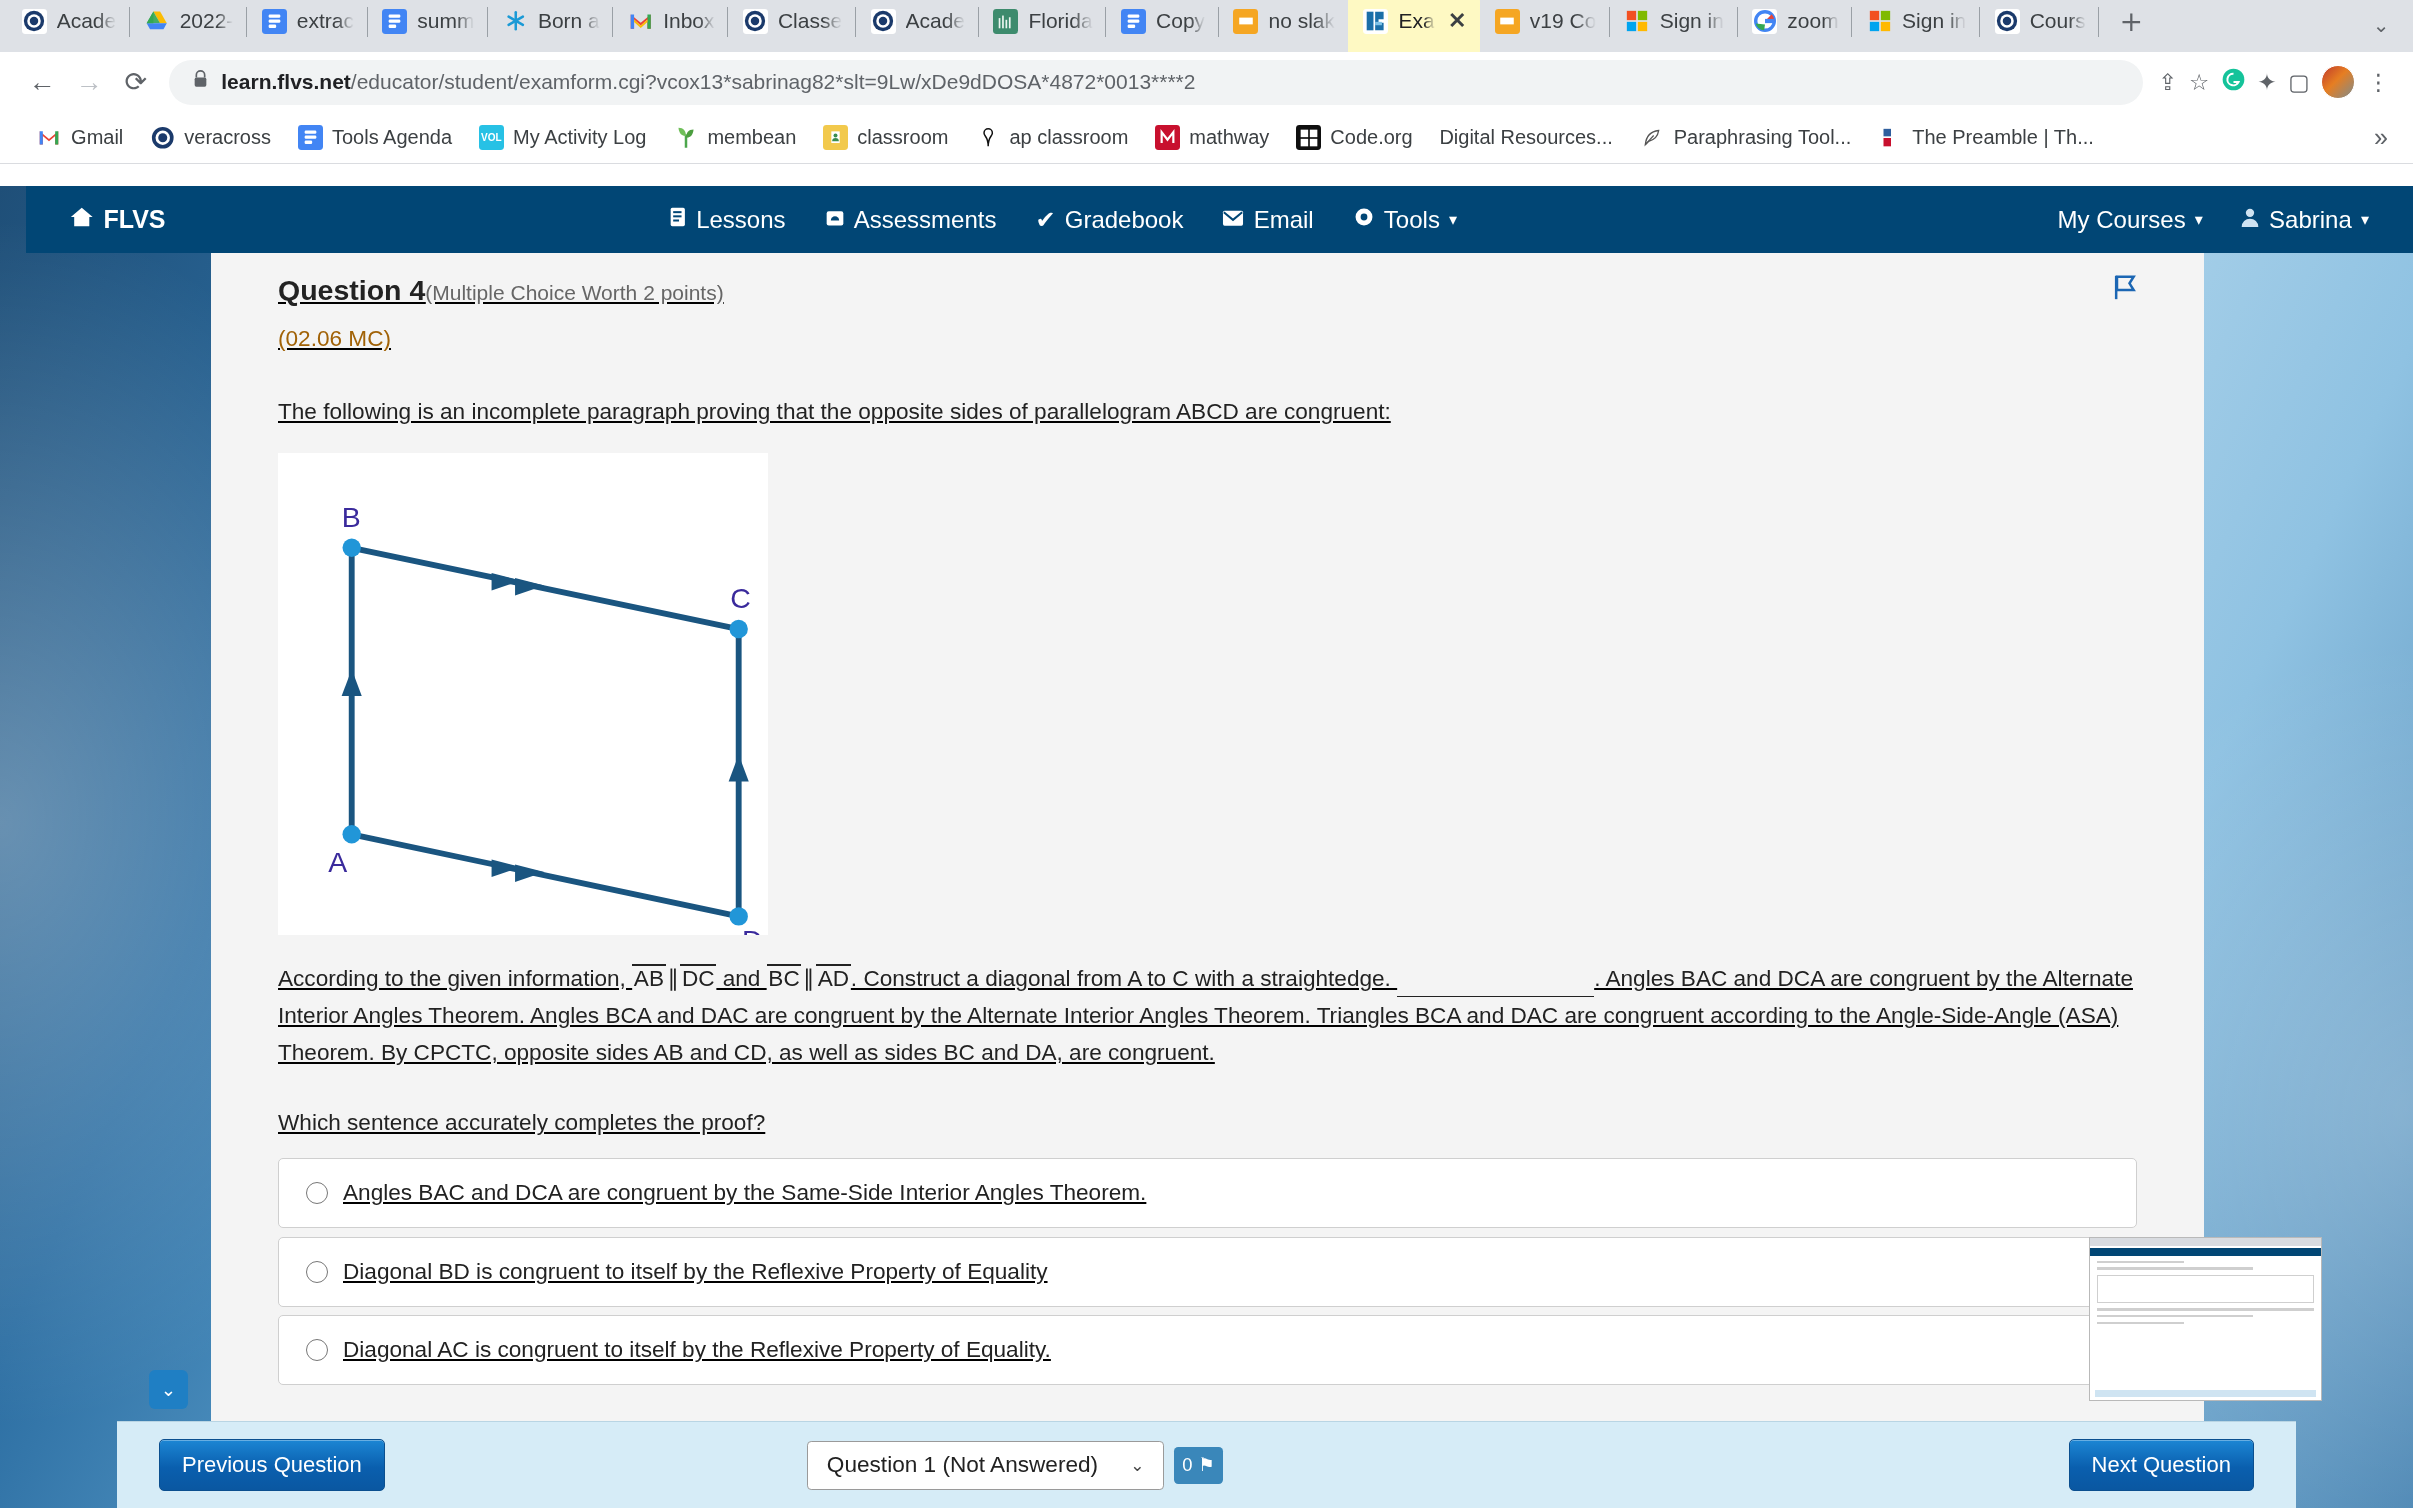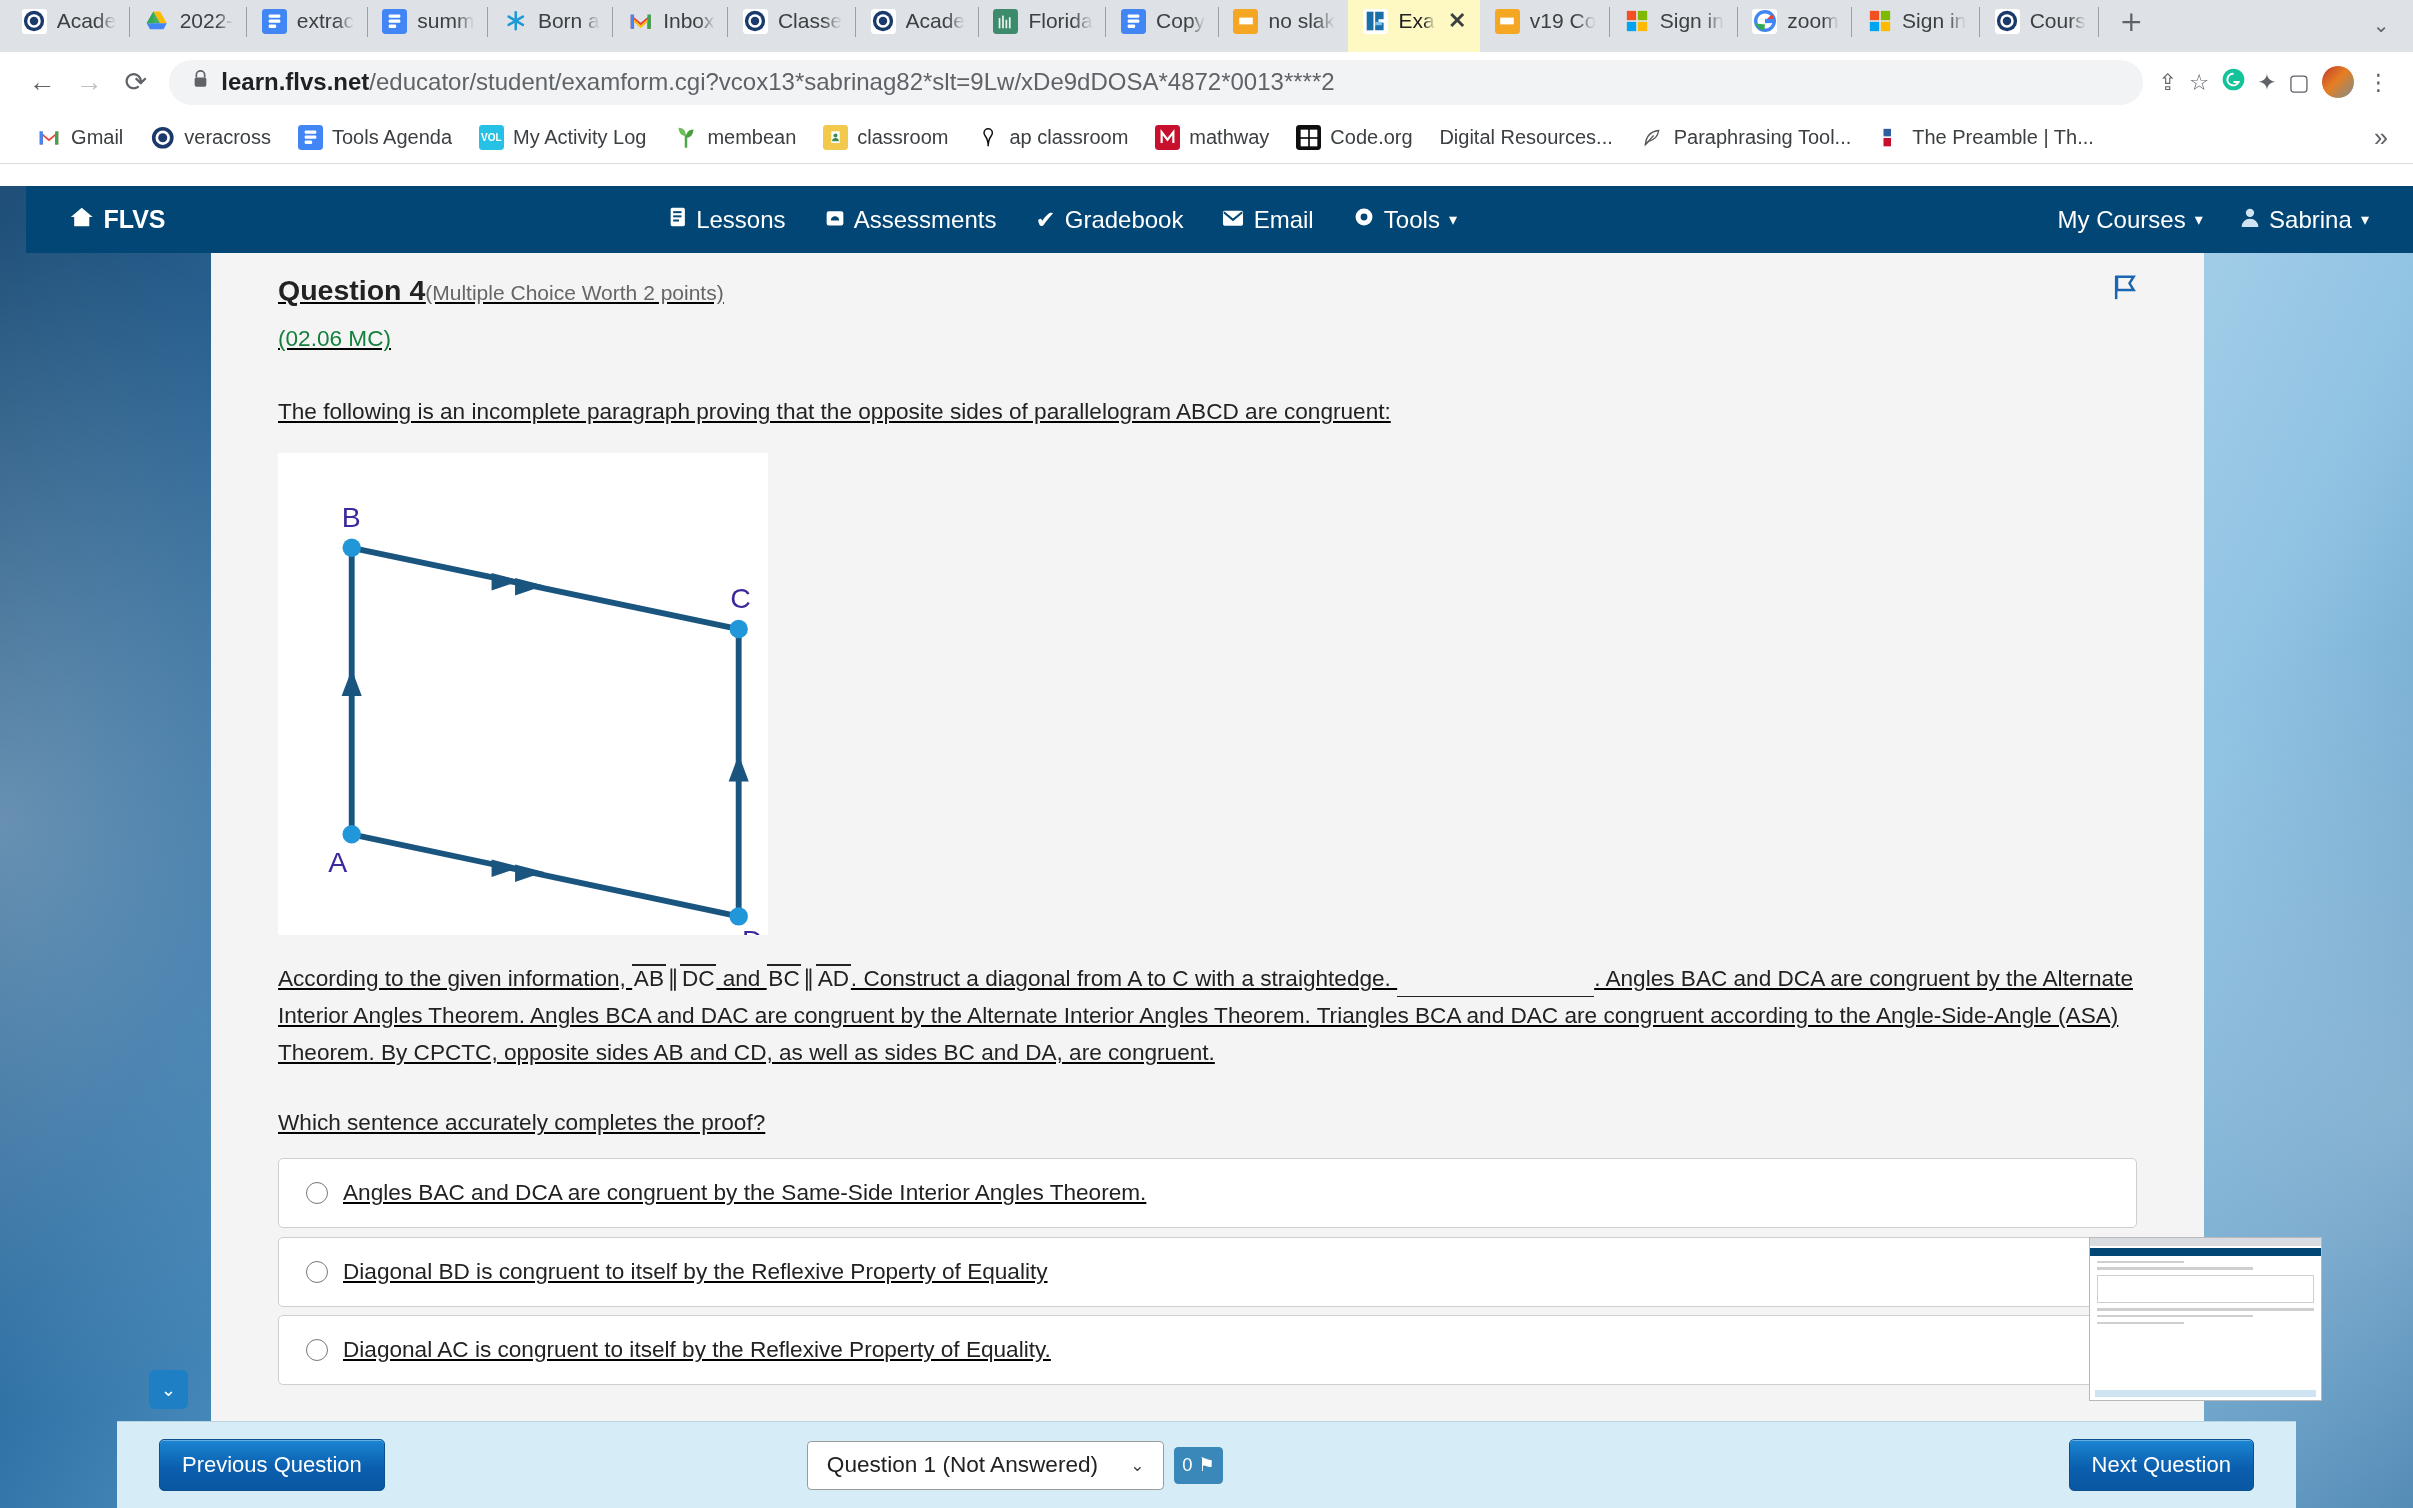--- a/index.html
+++ b/index.html
@@ -96,21 +96,21 @@
     height: 45px;
     background: #f1f3f4;
     border-radius: 22.6px;
     display: flex;
     align-items: center;
     gap: 13.4px;
     padding: 0 23.5px;
     margin-left: 10px;
   }
   .omnibox .lock { font-size: 18.4px; color: #5f6368; }
-  .urltext { font-size: 24px; color: #202124; white-space: nowrap; }
+  .urltext { font-size: 21px; color: #202124; white-space: nowrap; }
   .urltext .dim { color: #5f6368; }
   .omni-actions { display: flex; align-items: center; gap: 11.7px; padding-left: 15px; }
   .omni-actions .ico { font-size: 22.6px; color: #5f6368; }
   .profile-pic {
     width: 34px; height: 34px; border-radius: 50%;
     background: linear-gradient(135deg,#c0392b 0%, #e67e22 45%, #7f8c8d 100%);
     border: 1.7px solid #fff;
   }
 
   
@@ -195,21 +195,21 @@
   .qpanel { padding: 21px 67px 0 67px; text-decoration: underline; }
 
   .qhead {
     display: flex; align-items: flex-start;
     justify-content: space-between;
   }
   .qtitle { font-size: 28.5px; color: #222; font-weight: 700; }
   .qtitle .qsub { font-size: 21px; color: #666; font-weight: 400; }
   .flagicon { color: #1b66b3; font-size: 28px; }
 
-  .qcode { font-size: 22.6px; color: #15803d; margin-top: 18.4px; }
+  .qcode { font-size: 22.6px; color: #a16207; margin-top: 18.4px; }
   .qstem { font-size: 22.6px; color: #222; margin-top: 44px; line-height: 1.45; }
 
   .figure {
     margin-top: 23.5px;
     width: 490px; height: 482px;
     background: #fff;
   }
 
   .para {
     font-size: 22.6px; color: #222;

